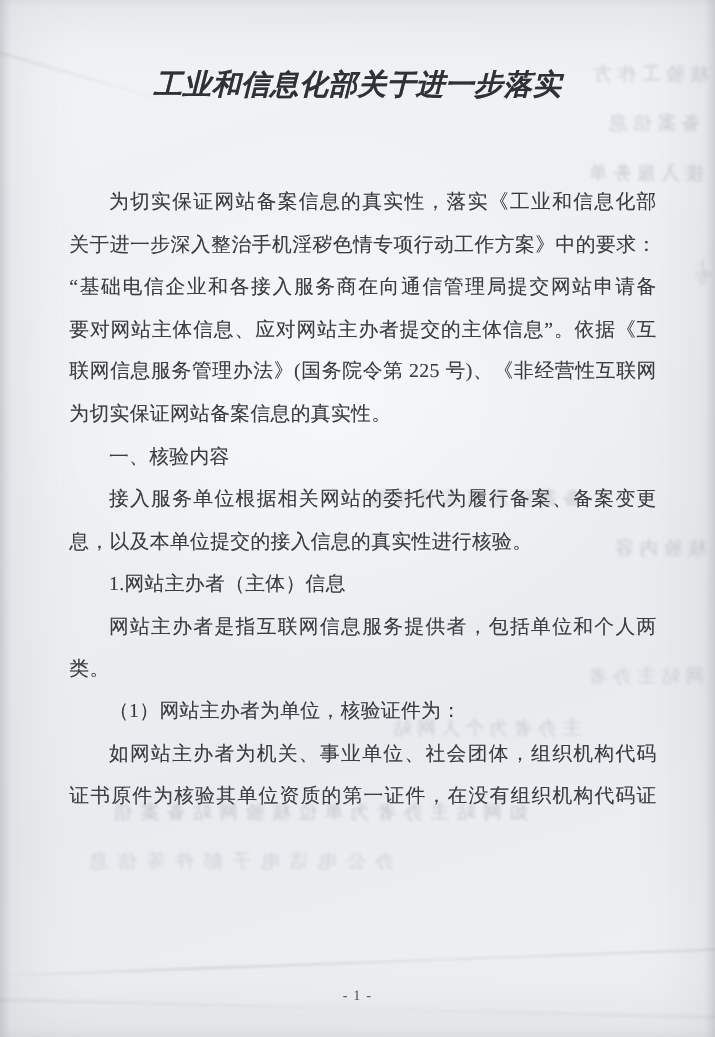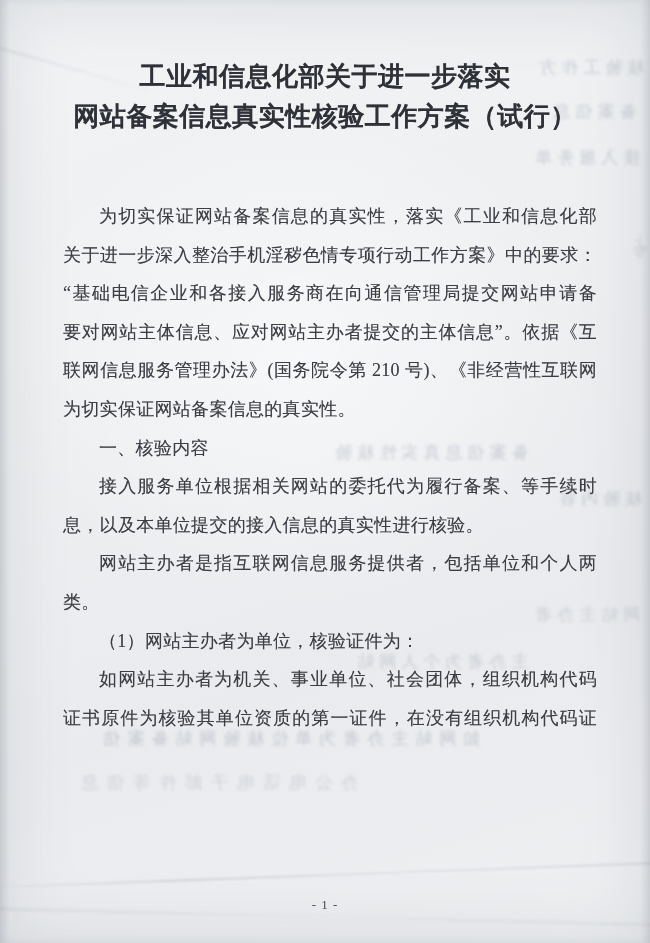--- a/index.html
+++ b/index.html
@@ -14,29 +14,30 @@
     overflow:hidden;
     background:
       radial-gradient(ellipse 420px 360px at 46% 38%, rgba(255,255,255,.55), rgba(255,255,255,0) 70%),
       linear-gradient(163deg,#f1f3f5 0%,#edeff1 38%,#e9ebee 68%,#eef0f2 100%);
     box-shadow: inset 0 0 70px rgba(115,120,132,.20), inset 0 0 8px rgba(115,120,132,.12);
   }
   
   .title-block{
     position:absolute;top:57px;left:0;width:650px;
     text-align:center;
+    font-style:italic;
   }
   .title-line{
     font-size:26px;line-height:40px;font-weight:700;
     color:#2f3138;letter-spacing:.5px;
     text-shadow:0 0 .6px rgba(47,49,56,.55);
   }
   
   .doc-body{
-    position:absolute;top:197px;left:63px;width:534px;
+    position:absolute;top:164px;left:63px;width:534px;
     color:#3c3d44;
   }
   .line{
     font-size:18px;line-height:38.6px;height:38.6px;
     white-space:normal;
     letter-spacing:.3px;
     text-shadow:0 0 .5px rgba(60,61,68,.4);
   }
   .j{ text-align:justify; text-align-last:justify; text-justify:inter-character; }
   .i{ text-indent:2em; }
@@ -100,33 +101,33 @@
   <span class="ghost g9">办公电话电子邮件等信息</span>
 
   <div class="crease c1"></div>
   <div class="crease c2"></div>
   <div class="crease c3"></div>
   <div class="crease c4"></div>
   <div class="crease c5"></div>
 
   <div class="title-block">
     <div class="title-line">工业和信息化部关于进一步落实</div>
-    <div class="title-line">网站备案信息真实性核验工作方案（试行）</div>
   </div>
 
   <div class="doc-body">
     <div class="line i j">为切实保证网站备案信息的真实性，落实《工业和信息化部</div>
     <div class="line j">关于进一步深入整治手机淫秽色情专项行动工作方案》中的要求：</div>
     <div class="line j">“基础电信企业和各接入服务商在向通信管理局提交网站申请备</div>
     <div class="line j">要对网站主体信息、应对网站主办者提交的主体信息”。依据《互</div>
-    <div class="line j">联网信息服务管理办法》(国务院令第 210 号)、《非经营性互联网</div>
+    <div class="line j">联网信息服务管理办法》(国务院令第 225 号)、《非经营性互联网</div>
     <div class="line">为切实保证网站备案信息的真实性。</div>
     <div class="line i">一、核验内容</div>
-    <div class="line i j">接入服务单位根据相关网站的委托代为履行备案、等手续时</div>
+    <div class="line i j">接入服务单位根据相关网站的委托代为履行备案、备案变更</div>
     <div class="line">息，以及本单位提交的接入信息的真实性进行核验。</div>
+    <div class="line i">1.网站主办者（主体）信息</div>
     <div class="line i j">网站主办者是指互联网信息服务提供者，包括单位和个人两</div>
     <div class="line">类。</div>
     <div class="line i">（1）网站主办者为单位，核验证件为：</div>
     <div class="line i j">如网站主办者为机关、事业单位、社会团体，组织机构代码</div>
     <div class="line j">证书原件为核验其单位资质的第一证件，在没有组织机构代码证</div>
   </div>
 
   <div class="page-number">- 1 -</div>
 
 </div>

